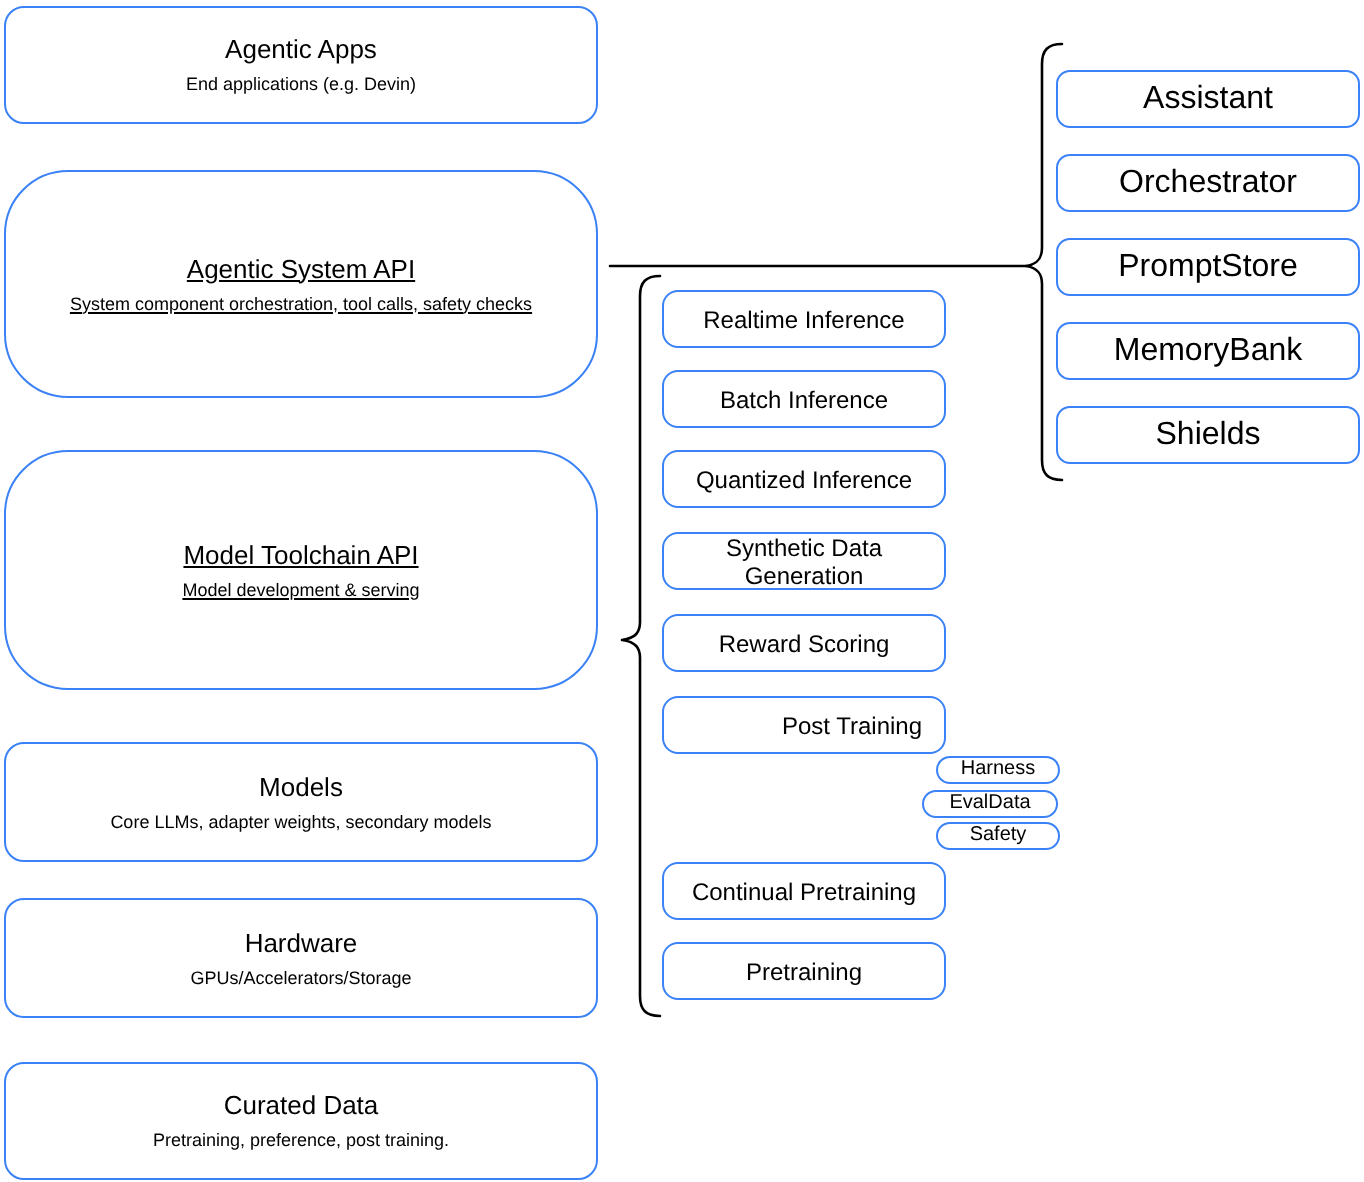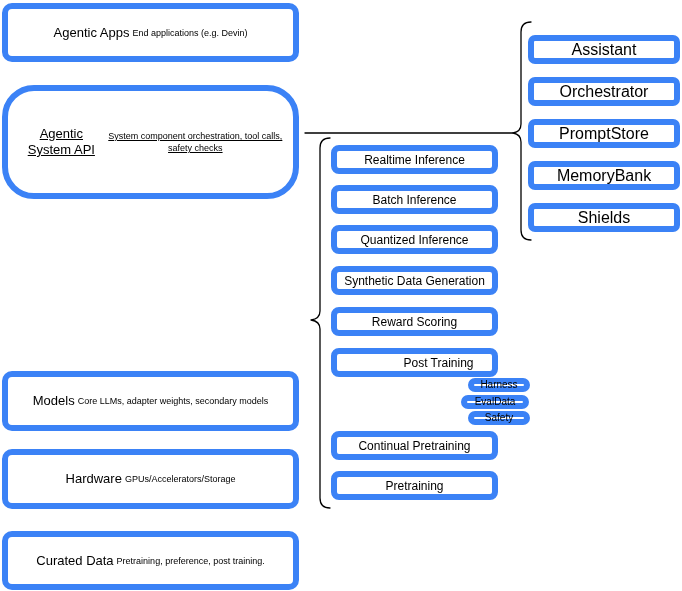--- a/index.html
+++ b/index.html
@@ -21,40 +21,40 @@
     stroke: #000000;
     stroke-width: 1.3;
     fill: none;
     stroke-linecap: round;
     stroke-linejoin: round;
   }
   .node {
     position: absolute;
     box-sizing: border-box;
     background: #ffffff;
-    border: 6px solid #3b82f6;
+    border: 1px solid #3b82f6;
     display: flex;
-    flex-direction: row;
+    flex-direction: column;
     align-items: center;
     justify-content: center;
     text-align: center;
   }
   .lbox {
     left: 2px;
     width: 297px;
     border-radius: 10px;
     gap: 3px;
     padding: 2px 10px;
   }
   .lbox.round-lg { border-radius: 32px; text-decoration: underline; }
   .ltitle { font-size: 13px; line-height: 16px; }
   .lsub   { font-size: 9px;  line-height: 12px; }
   .mbox {
     left: 331px;
-    width: 167px;
+    width: 142px;
     height: 29px;
     border-radius: 8px;
     font-size: 12px;
     z-index: 1;
   }
   .rbox {
     left: 528px;
     width: 152px;
     height: 29px;
     border-radius: 7px;
@@ -79,20 +79,24 @@
     <path d="M330 138 C323 138 320 141 320 148 L320 311 C320 316 318 319 311 320 C318 321 320 324 320 329 L320 498 C320 505 323 508 330 508"></path>
   </svg>
 
   <div class="node lbox" style="top:3px;height:59px;">
     <div class="ltitle">Agentic Apps</div>
     <div class="lsub">End applications (e.g. Devin)</div>
   </div>
   <div class="node lbox round-lg" style="top:85px;height:114px;">
     <div class="ltitle">Agentic System API</div>
     <div class="lsub">System component orchestration, tool calls, safety checks</div>
+  </div>
+  <div class="node lbox round-lg" style="top:225px;height:120px;">
+    <div class="ltitle">Model Toolchain API</div>
+    <div class="lsub">Model development &amp; serving</div>
   </div>
   <div class="node lbox" style="top:371px;height:60px;">
     <div class="ltitle">Models</div>
     <div class="lsub">Core LLMs, adapter weights, secondary models</div>
   </div>
   <div class="node lbox" style="top:449px;height:60px;align-items:center;">
     <div class="ltitle">Hardware</div>
     <div class="lsub">GPUs/Accelerators/Storage</div>
   </div>
   <div class="node lbox" style="top:531px;height:59px;">

